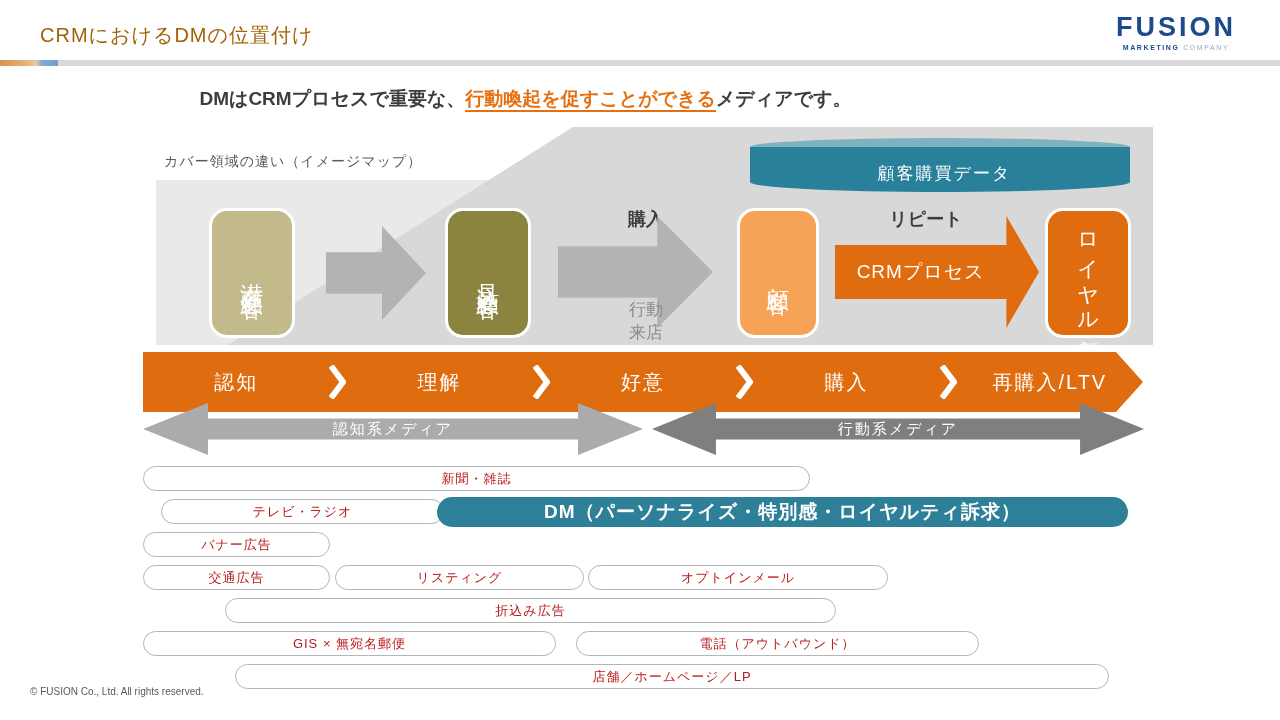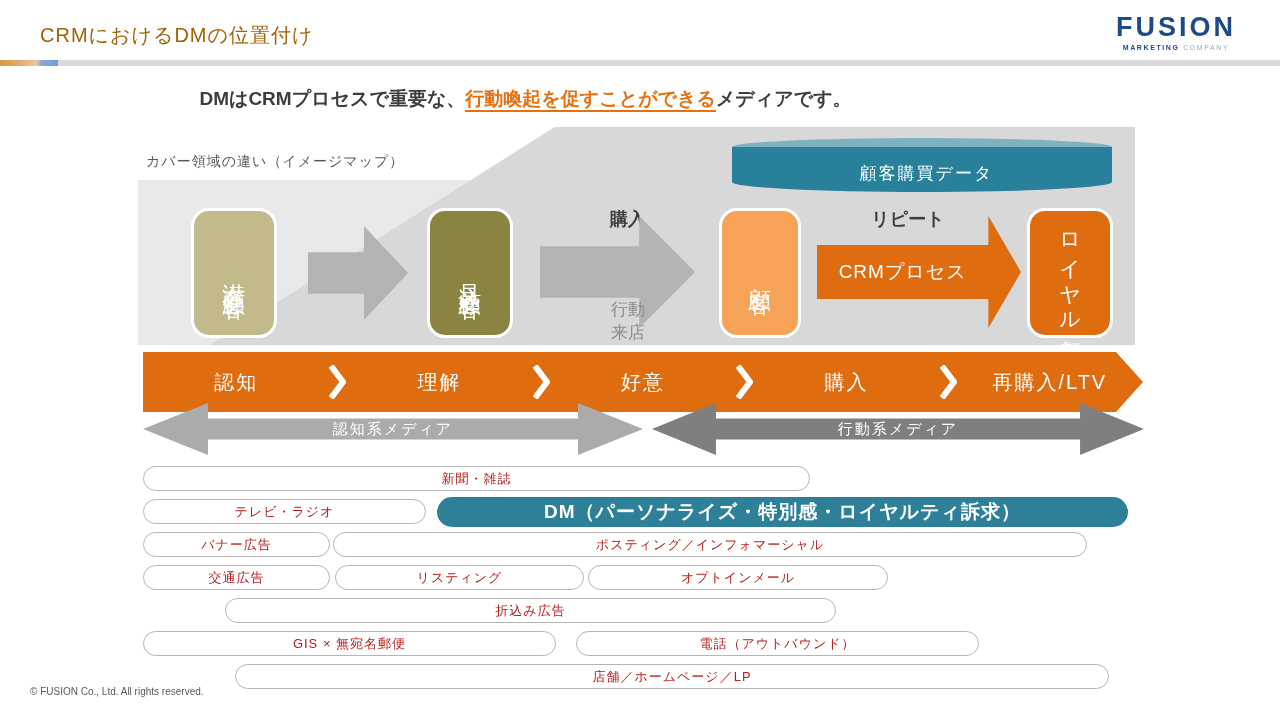--- a/index.html
+++ b/index.html
@@ -25,21 +25,21 @@
   .logo .tagline { font-size: 7px; letter-spacing: 1.6px; margin-top: 1px; }
   .logo .tagline .b { color: #1d4a8c; font-weight: 700; }
   .logo .tagline .l { color: #93a9c9; font-weight: 400; }
   
   .subtitle {
     position: absolute; left: 0; top: 86px; width: 1051px;
     text-align: center; font-size: 19px; font-weight: 700; color: #3d3d3d;
   }
   .subtitle .hl { color: #e6700f; border-bottom: 2px solid #e6700f; padding-bottom: 1px; }
   
-  .diagram { position: absolute; left: 138px; top: 127px; width: 997px; height: 218px; }
+  .diagram { position: absolute; left: 156px; top: 127px; width: 997px; height: 218px; }
   .bg-light { position: absolute; left: 0; top: 53px; width: 997px; height: 165px; background: #e9e9e9; }
   .bg-wedge { position: absolute; inset: 0; background: #d8d8d8;
     clip-path: polygon(41.8% 0%, 100% 0%, 100% 100%, 7.2% 100%); }
   .caption { position: absolute; left: 8px; top: 26px; font-size: 14px; color: #595959; letter-spacing: 1px; }
   .stage {
     position: absolute; top: 81px; width: 86px; height: 130px;
     border: 3px solid #ffffff; border-radius: 18px;
     display: flex; align-items: center; justify-content: center;
     writing-mode: vertical-rl; color: #fff; font-size: 23px; letter-spacing: 4px; line-height: 1.05;
   }
@@ -81,21 +81,21 @@
     color: #fff; font-size: 15px; letter-spacing: 2px; }
   .axis-left  { left: 143px; width: 500px; background: #ababab; }
   .axis-right { left: 652px; width: 492px; background: #7f7f7f; }
   
   .pill { position: absolute; height: 25px; background: #fff; border: 1px solid #b5b5b5; border-radius: 13px;
     display: flex; align-items: center; justify-content: center; font-size: 13px; color: #b91c1c; letter-spacing: 1px; }
   .dm-bar { position: absolute; left: 437px; top: 497px; width: 691px; height: 30px; background: #2e8099;
     border-radius: 15px; display: flex; align-items: center; justify-content: center;
     color: #fff; font-size: 19px; font-weight: 700; letter-spacing: 1px; }
   .r1p1 { left: 143px; top: 466px; width: 667px; }
-  .r2p1 { left: 143px; top: 499px; width: 283px; font-family: Liberation Serif, serif; }
+  .r2p1 { left: 161px; top: 499px; width: 283px; font-family: Liberation Serif, serif; }
   .r3p1 { left: 143px; top: 532px; width: 187px; }
   .r3p2 { left: 333px; top: 532px; width: 754px; }
   .r4p1 { left: 143px; top: 565px; width: 187px; }
   .r4p2 { left: 335px; top: 565px; width: 249px; }
   .r4p3 { left: 588px; top: 565px; width: 300px; }
   .r5p1 { left: 225px; top: 598px; width: 611px; }
   .r6p1 { left: 143px; top: 631px; width: 413px; }
   .r6p2 { left: 576px; top: 631px; width: 403px; }
   .r7p1 { left: 235px; top: 664px; width: 874px; }
   
@@ -186,21 +186,20 @@
     <div class="seg">再購入/LTV</div>
   </div>
 
   <div class="axis axis-left">認知系メディア</div>
   <div class="axis axis-right">行動系メディア</div>
 
   <div class="pill r1p1">新聞・雑誌</div>
   <div class="pill r2p1">テレビ・ラジオ</div>
   <div class="dm-bar">DM（パーソナライズ・特別感・ロイヤルティ訴求）</div>
   <div class="pill r3p1">バナー広告</div>
-  <div class="pill r3p2">ポスティング／インフォマーシャル</div>
   <div class="pill r4p1">交通広告</div>
   <div class="pill r4p2">リスティング</div>
   <div class="pill r4p3">オプトインメール</div>
   <div class="pill r5p1">折込み広告</div>
   <div class="pill r6p1">GIS × 無宛名郵便</div>
   <div class="pill r6p2">電話（アウトバウンド）</div>
   <div class="pill r7p1">店舗／ホームページ／LP</div>
 
   <div class="footer">© FUSION Co., Ltd. All rights reserved.</div>
 

